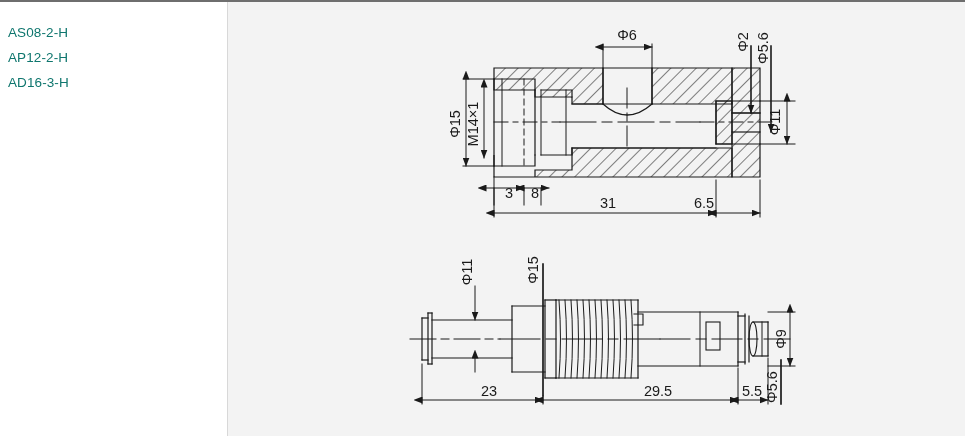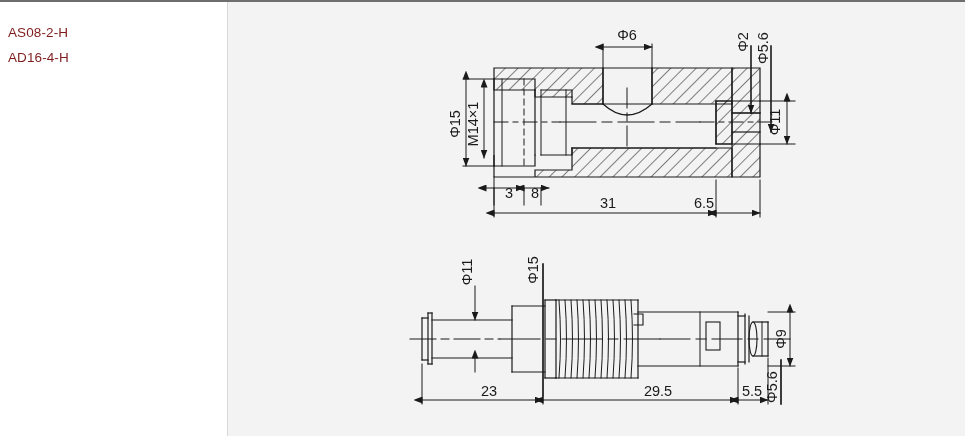--- a/index.html
+++ b/index.html
@@ -40,41 +40,42 @@
     width: 737px; height: 434px;
     background: #f3f3f3;
   }
   #part-list {
     position: absolute;
     left: 8px; top: 18px;
     width: 200px;
   }
   .part-item {
     font-size: 13.5px;
-    color: #7f1d1d;
+    color: #0f766e;
     line-height: 25px;
     letter-spacing: 0.1px;
     white-space: nowrap;
   }
   #drawing-svg {
     position: absolute;
     left: 228px; top: 2px;
   }
 </style>
 </head>
 <body>
 
 <div id="page">
 
   <div id="top-rule"></div>
 
   <div id="left-pane">
     <div id="part-list">
       <div class="part-item">AS08-2-H</div>
-      <div class="part-item">AD16-4-H</div>
+      <div class="part-item">AP12-2-H</div>
+      <div class="part-item">AD16-3-H</div>
     </div>
   </div>
 
   <div id="divider"></div>
   <div id="right-pane"></div>
 
   <svg id="drawing-svg" width="737" height="434" viewBox="228 2 737 434" xmlns="http://www.w3.org/2000/svg">
     <defs>
       <pattern id="hatch" width="9" height="9" patternUnits="userSpaceOnUse" patternTransform="rotate(45)">
         <line x1="0" y1="0" x2="0" y2="9" stroke="#1a1a1a" stroke-width="1.1"></line>

